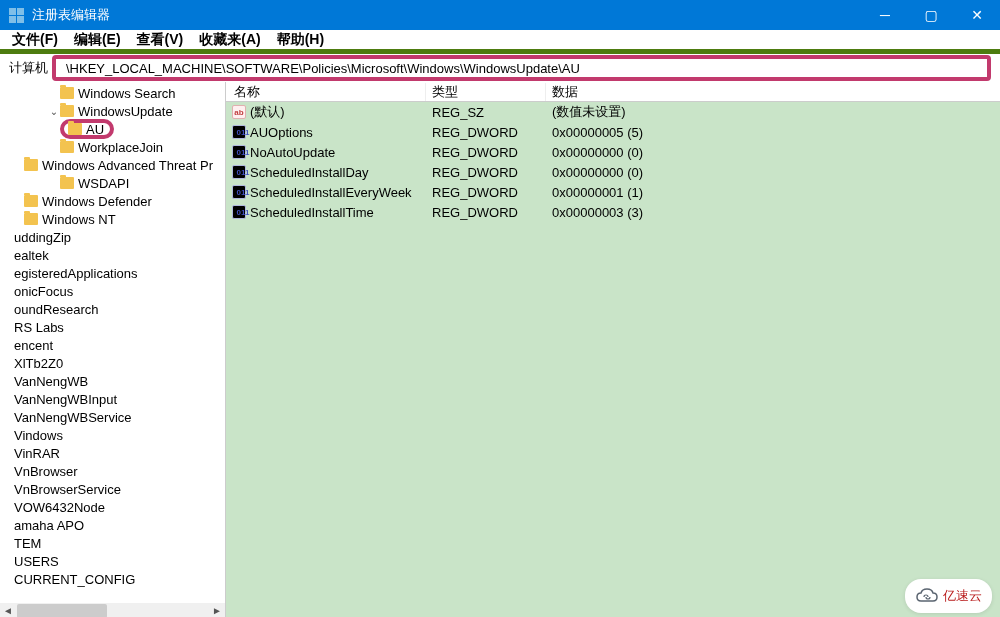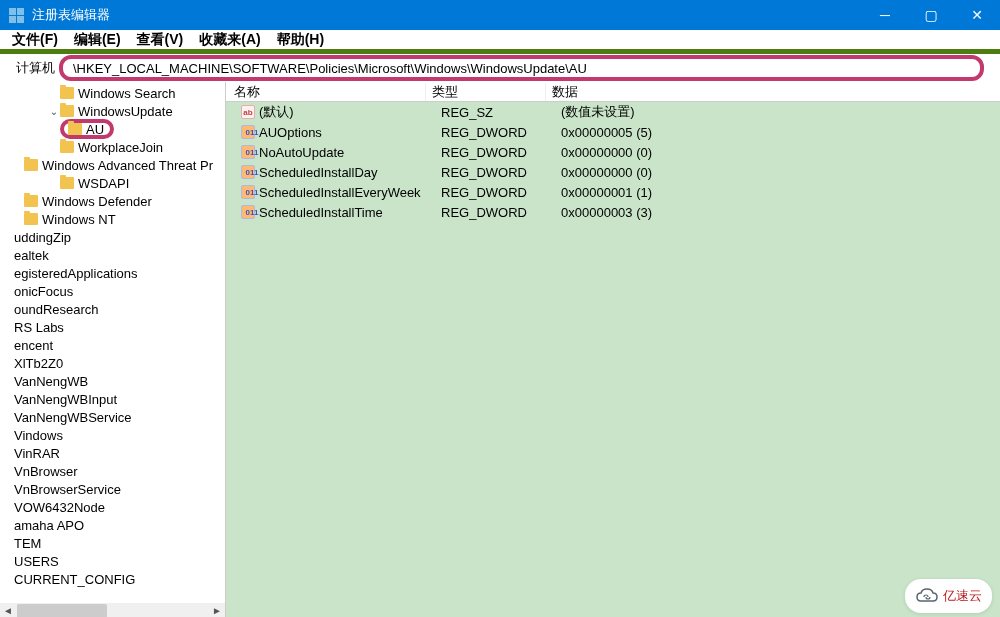--- a/index.html
+++ b/index.html
@@ -8,23 +8,23 @@
     .titlebar { height: 30px; background: #0078d7; color: #fff; display: flex; align-items: center; padding-left: 8px; }
     .titlebar-icon { width: 16px; height: 16px; margin-right: 8px; display: flex; flex-wrap: wrap; }
     .titlebar-icon span { width: 7px; height: 7px; background: #7fbfe8; margin: 0.5px; }
     .titlebar-title { font-size: 13px; flex: 1; }
     .window-controls { display: flex; }
     .wcbtn { width: 46px; height: 30px; display: flex; align-items: center; justify-content: center; color: #fff; font-size: 14px; }
     
     .menubar { height: 24px; display: flex; align-items: center; padding: 0 4px; font-size: 14px; font-weight: bold; border-bottom: 5px solid #4d7c0f; }
     .menu-item { padding: 0 8px; }
     
-    .addressbar { height: 28px; display: flex; align-items: center; padding: 0 16px; font-size: 13px; }
+    .addressbar { height: 28px; display: flex; align-items: center; padding: 0 9px; font-size: 13px; }
     .address-label { padding-right: 4px; }
-    .address-field-wrap { flex: 1; position: relative; border: 4px solid #c23a6d; border-radius: 12px; height: 26px; display: flex; align-items: center; padding: 0 10px; background: #fff; }
+    .address-field-wrap { flex: 1; position: relative; border: 4px solid #c23a6d; border-radius: 4px; height: 26px; display: flex; align-items: center; padding: 0 10px; background: #fff; }
     .address-field { border: none; width: 100%; font-size: 13px; outline: none; }
     
     .main { display: flex; height: calc(617px - 30px - 24px - 26px); }
     
     .tree { width: 226px; border-right: 1px solid #ccc; overflow: hidden; font-size: 13px; position: relative; }
     .tree-content { padding: 2px 0; }
     .tree-item { display: flex; align-items: center; height: 18px; white-space: nowrap; padding-left: 2px; }
     .tree-item.l1 { padding-left: 12px; }
     .tree-item.l2 { padding-left: 48px; }
     .tree-item.l3 { padding-left: 52px; }
@@ -35,27 +35,27 @@
     .highlight-box { border: 4px solid #c23a6d; border-radius: 10px; padding: 0 6px 0 4px; display: inline-flex; align-items: center; height: 20px; margin-left: -4px; }
     .tree-scroll { position: absolute; bottom: 0; left: 0; right: 0; height: 16px; background: #f0f0f0; display: flex; align-items: center; }
     .sb-arrow { width: 16px; height: 16px; text-align: center; font-size: 10px; color: #555; line-height: 16px; }
     .sb-thumb { height: 14px; background: #ccc; margin: 1px; border-radius: 2px; width: 90px; }
     
     .values { flex: 1; background: #c9e4c8; font-size: 13px; overflow: hidden; }
     .values-header { display: flex; background: #fff; border-bottom: 1px solid #ccc; height: 20px; align-items: center; }
     .vh-name { width: 200px; padding-left: 8px; border-right: 1px solid #eee; }
     .vh-type { width: 120px; padding-left: 6px; border-right: 1px solid #eee; }
     .vh-data { flex: 1; padding-left: 6px; }
-    .value-row { display: flex; height: 20px; align-items: center; margin-left: 9px; }
+    .value-row { display: flex; height: 20px; align-items: center; }
     .vr-name { width: 200px; padding-left: 6px; display: flex; align-items: center; }
     .vr-type { width: 120px; padding-left: 6px; }
     .vr-data { flex: 1; padding-left: 6px; }
     .val-icon { width: 14px; height: 14px; margin-right: 4px; display: inline-flex; align-items: center; justify-content: center; font-size: 8px; font-weight: bold; border-radius: 2px; }
     .val-icon.string { background: #fff0f0; color: #c04040; border: 1px solid #e0b0b0; }
-    .val-icon.dword { background: #fdba74; color: #4050c0; border: 1px solid #b0b8e0; padding-left: 8px; }
+    .val-icon.dword { background: #000000; color: #4050c0; border: 1px solid #b0b8e0; padding-left: 8px; }
     
     .watermark { position: absolute; right: 8px; bottom: 4px; height: 34px; display: flex; align-items: center; color: #b91c1c; background: #fff; padding: 0 10px; border-radius: 16px; box-shadow: 0 1px 4px rgba(0,0,0,0.1); font-size: 13px; }
     .wm-icon { width: 24px; height: 18px; margin-right: 4px; }
   </style>
 </head>
 <body>
 
 <div class="titlebar">
   <div class="titlebar-icon">
     <span></span>

